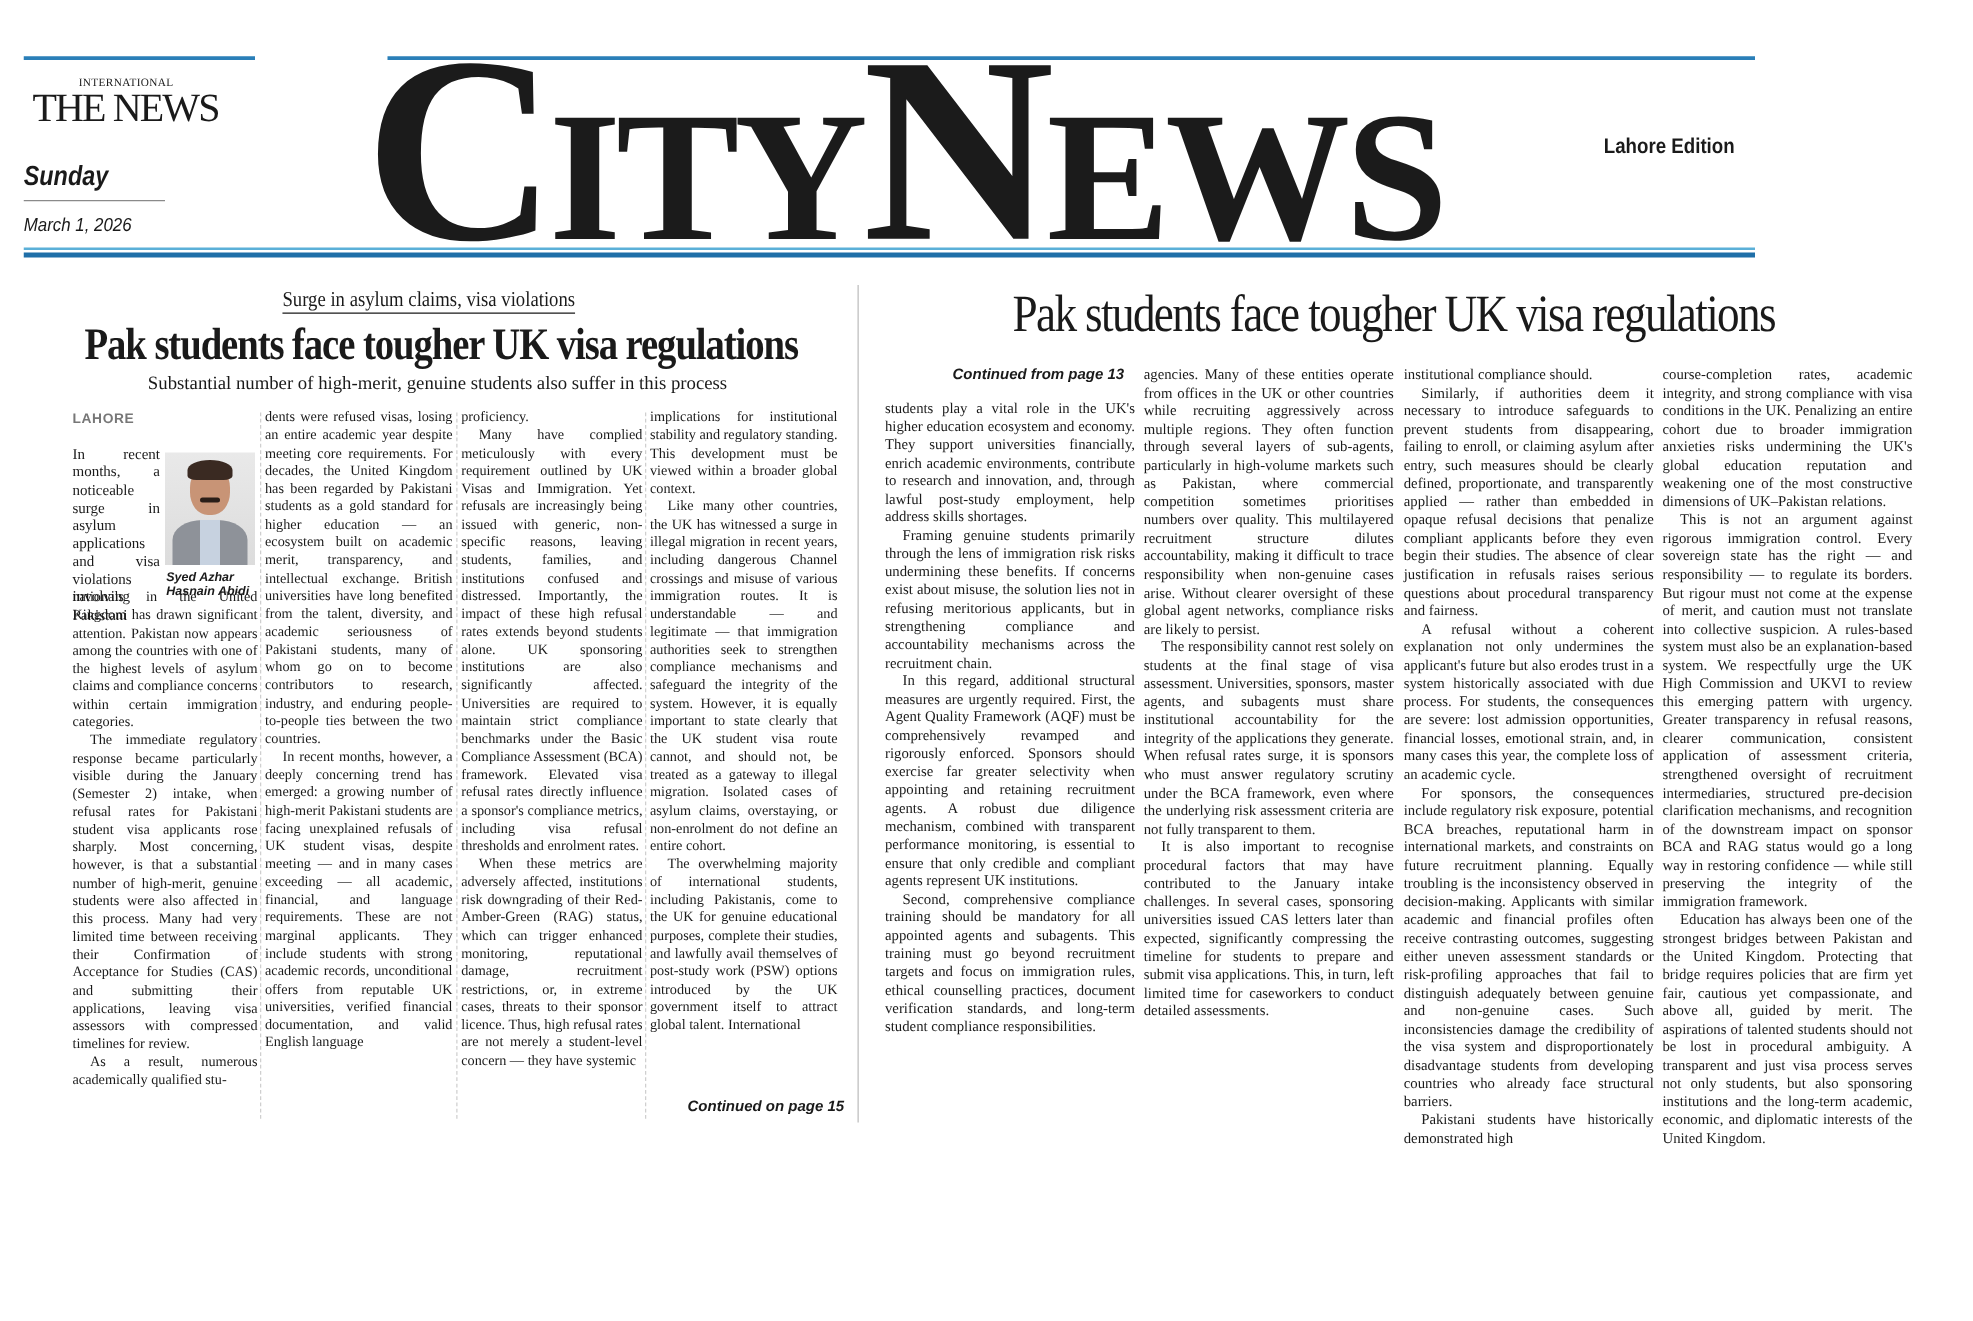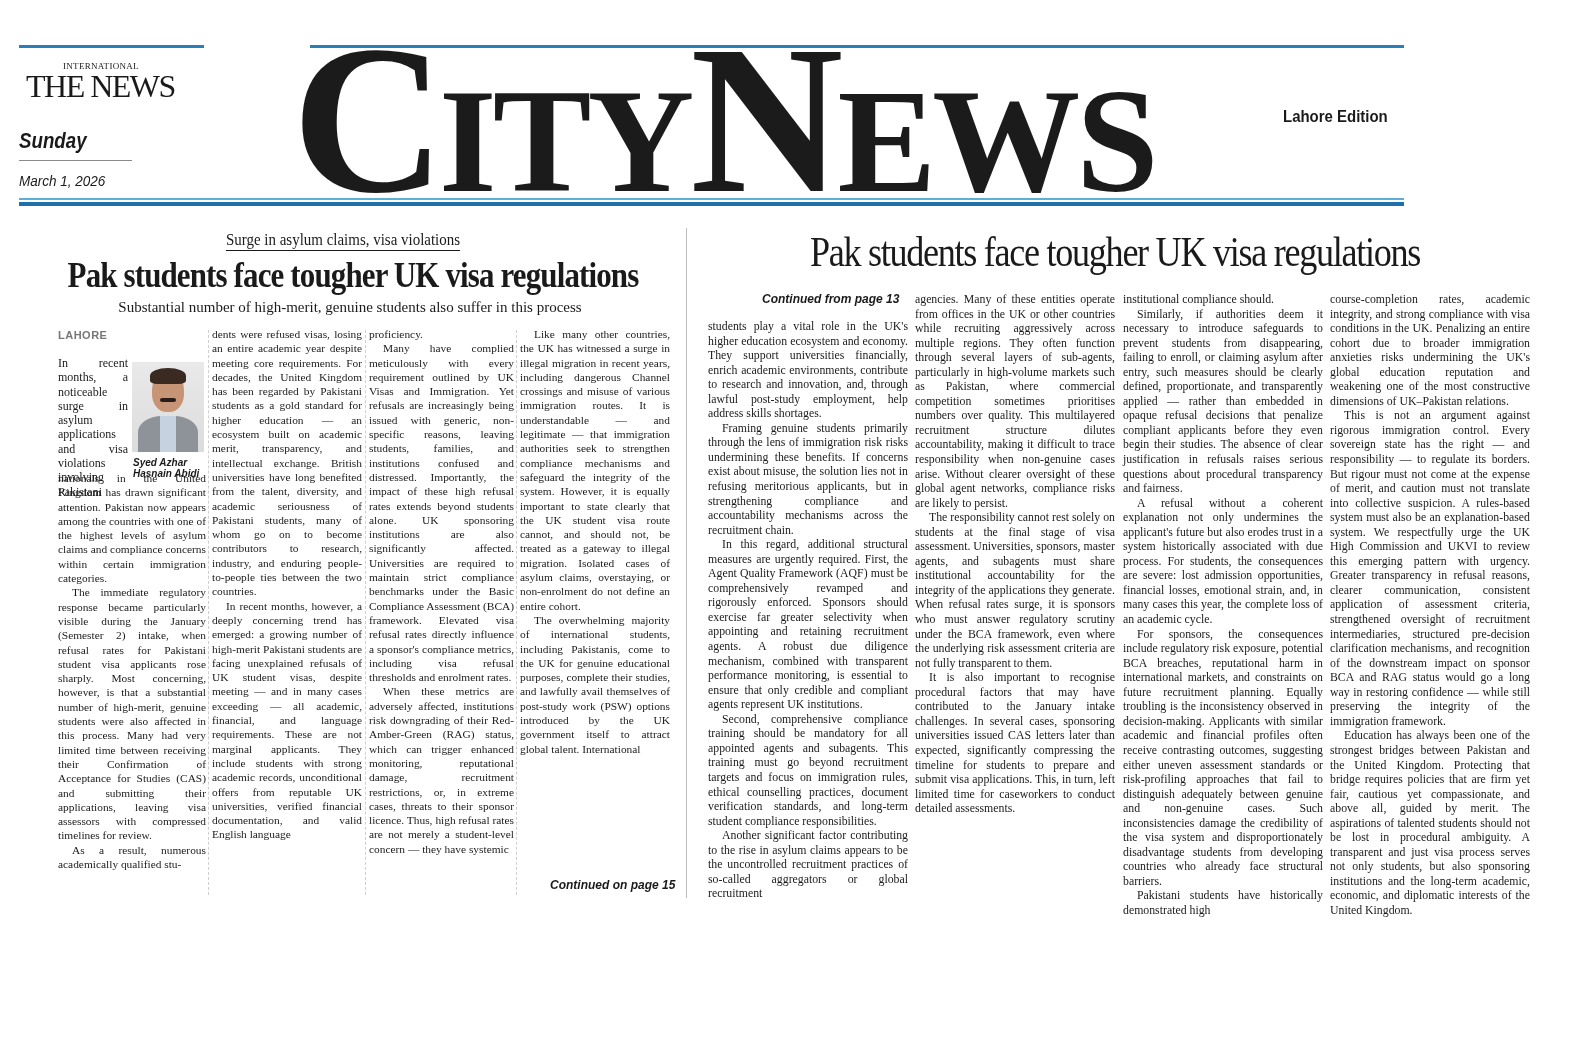--- a/index.html
+++ b/index.html
@@ -121,35 +121,35 @@
 
 <div class="col-sep" style="left:365px;"></div>
 <div class="col c3">
   <p>proficiency.</p>
   <p class="ind">Many have complied meticulously with every requirement outlined by UK Visas and Immigration. Yet refusals are increasingly being issued with generic, non-specific reasons, leaving students, families, and institutions confused and distressed. Importantly, the impact of these high refusal rates extends beyond students alone. UK sponsoring institutions are also significantly affected. Universities are required to maintain strict compliance benchmarks under the Basic Compliance Assessment (BCA) framework. Elevated visa refusal rates directly influence a sponsor's compliance metrics, including visa refusal thresholds and enrolment rates.</p>
   <p class="ind">When these metrics are adversely affected, institutions risk downgrading of their Red-Amber-Green (RAG) status, which can trigger enhanced monitoring, reputational damage, recruitment restrictions, or, in extreme cases, threats to their sponsor licence. Thus, high refusal rates are not merely a student-level concern — they have systemic</p>
 </div>
 
 <div class="col-sep" style="left:516px;"></div>
 <div class="col c4">
+  <p>implications for institutional stability and regulatory standing. This development must be viewed within a broader global context.</p>
   <p class="ind">Like many other countries, the UK has witnessed a surge in illegal migration in recent years, including dangerous Channel crossings and misuse of various immigration routes. It is understandable — and legitimate — that immigration authorities seek to strengthen compliance mechanisms and safeguard the integrity of the system. However, it is equally important to state clearly that the UK student visa route cannot, and should not, be treated as a gateway to illegal migration. Isolated cases of asylum claims, overstaying, or non-enrolment do not define an entire cohort.</p>
   <p class="ind">The overwhelming majority of international students, including Pakistanis, come to the UK for genuine educational purposes, complete their studies, and lawfully avail themselves of post-study work (PSW) options introduced by the UK government itself to attract global talent. International</p>
 </div>
 
 <div class="contd-left">Continued on page 15</div>
 
 <div class="headline-right">Pak students face tougher UK visa regulations</div>
 <div class="contd-right">Continued from page 13</div>
 
 <div class="col rcol r1">
   <p>students play a vital role in the UK's higher education ecosystem and economy. They support universities financially, enrich academic environments, contribute to research and innovation, and, through lawful post-study employment, help address skills shortages.</p>
   <p class="ind">Framing genuine students primarily through the lens of immigration risk risks undermining these benefits. If concerns exist about misuse, the solution lies not in refusing meritorious applicants, but in strengthening compliance and accountability mechanisms across the recruitment chain.</p>
   <p class="ind">In this regard, additional structural measures are urgently required. First, the Agent Quality Framework (AQF) must be comprehensively revamped and rigorously enforced. Sponsors should exercise far greater selectivity when appointing and retaining recruitment agents. A robust due diligence mechanism, combined with transparent performance monitoring, is essential to ensure that only credible and compliant agents represent UK institutions.</p>
   <p class="ind">Second, comprehensive compliance training should be mandatory for all appointed agents and subagents. This training must go beyond recruitment targets and focus on immigration rules, ethical counselling practices, document verification standards, and long-term student compliance responsibilities.</p>
-  <p class="ind">Another significant factor contributing to the rise in asylum claims appears to be the uncontrolled recruitment practices of so-called aggregators or global recruitment</p>
 </div>
 
 <div class="col rcol r2">
   <p>agencies. Many of these entities operate from offices in the UK or other countries while recruiting aggressively across multiple regions. They often function through several layers of sub-agents, particularly in high-volume markets such as Pakistan, where commercial competition sometimes prioritises numbers over quality. This multilayered recruitment structure dilutes accountability, making it difficult to trace responsibility when non-genuine cases arise. Without clearer oversight of these global agent networks, compliance risks are likely to persist.</p>
   <p class="ind">The responsibility cannot rest solely on students at the final stage of visa assessment. Universities, sponsors, master agents, and subagents must share institutional accountability for the integrity of the applications they generate. When refusal rates surge, it is sponsors who must answer regulatory scrutiny under the BCA framework, even where the underlying risk assessment criteria are not fully transparent to them.</p>
   <p class="ind">It is also important to recognise procedural factors that may have contributed to the January intake challenges. In several cases, sponsoring universities issued CAS letters later than expected, significantly compressing the timeline for students to prepare and submit visa applications. This, in turn, left limited time for caseworkers to conduct detailed assessments.</p>
 </div>
 
 <div class="col rcol r3">
   <p>institutional compliance should.</p>

